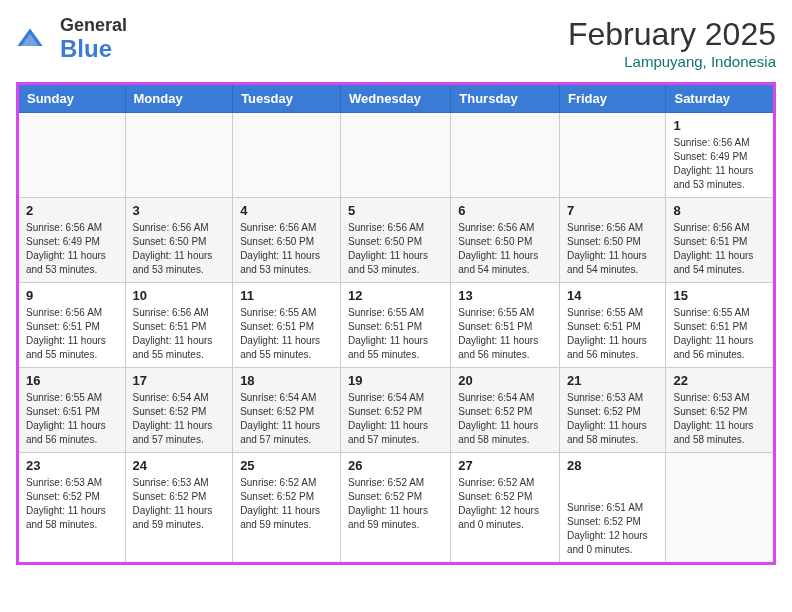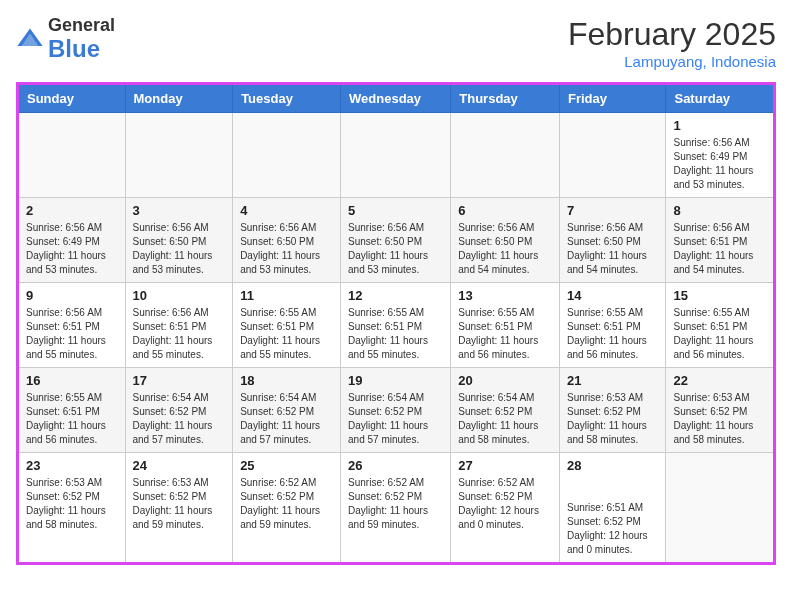--- a/index.html
+++ b/index.html
@@ -12,21 +12,21 @@
     }
     .header {
       display: flex;
       justify-content: space-between;
       align-items: flex-start;
       margin-bottom: 12px;
     }
     .logo {
       display: flex;
       align-items: center;
-      gap: 4px;
+      gap: 16px;
     }
     .logo-text {
       display: flex;
       flex-direction: column;
       line-height: 1.1;
     }
     .logo-general {
       font-size: 18px;
       font-weight: bold;
       color: #333;
@@ -43,21 +43,21 @@
     .title-block {
       text-align: right;
     }
     .month-year {
       font-size: 32px;
       font-weight: normal;
       color: #333;
     }
     .location {
       font-size: 15px;
-      color: #3b82f6;
+      color: #0f766e;
     }
     .calendar {
       width: 100%;
       border-collapse: collapse;
       border: 3px solid #d946ef;
     }
     .calendar th {
       background-color: #3a7bd5;
       color: #fff;
       text-align: left;

